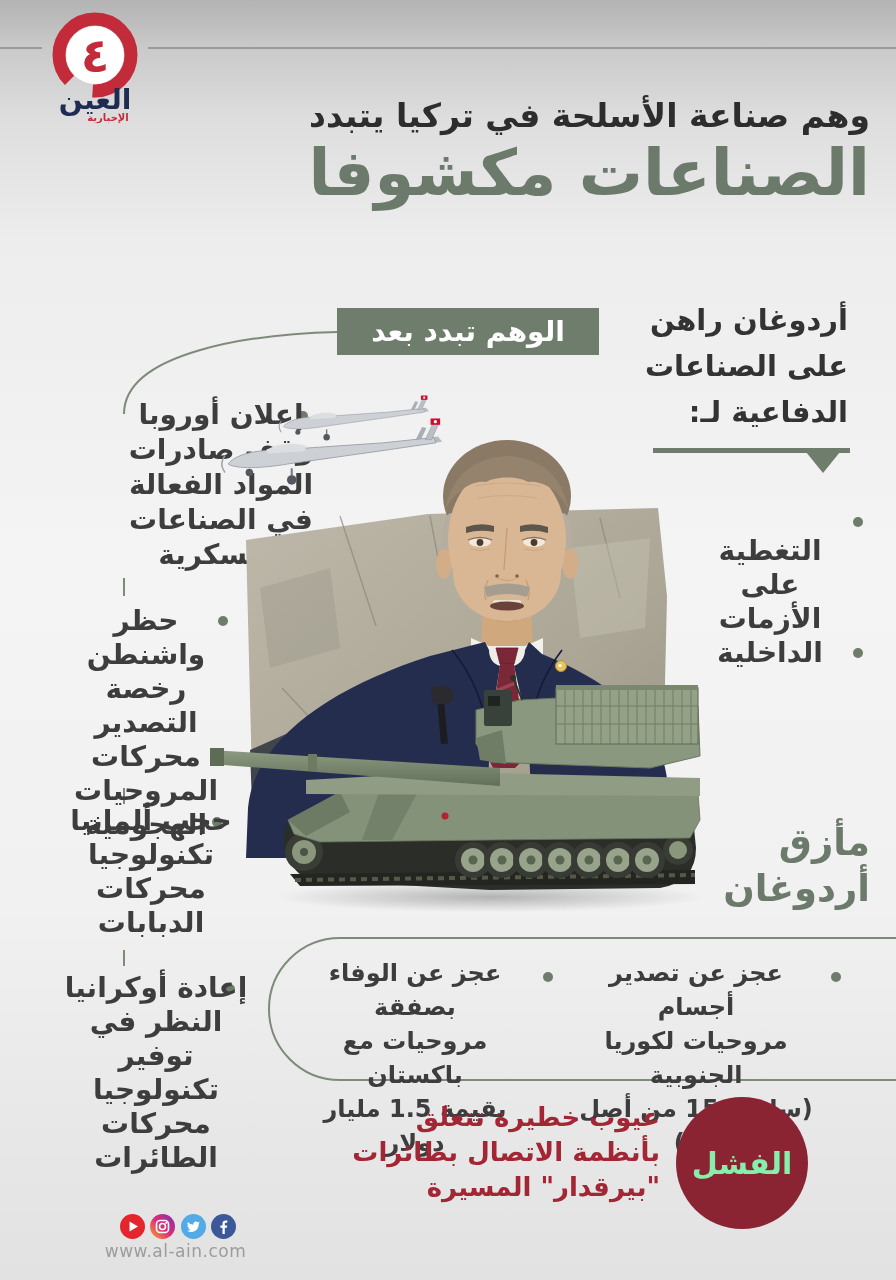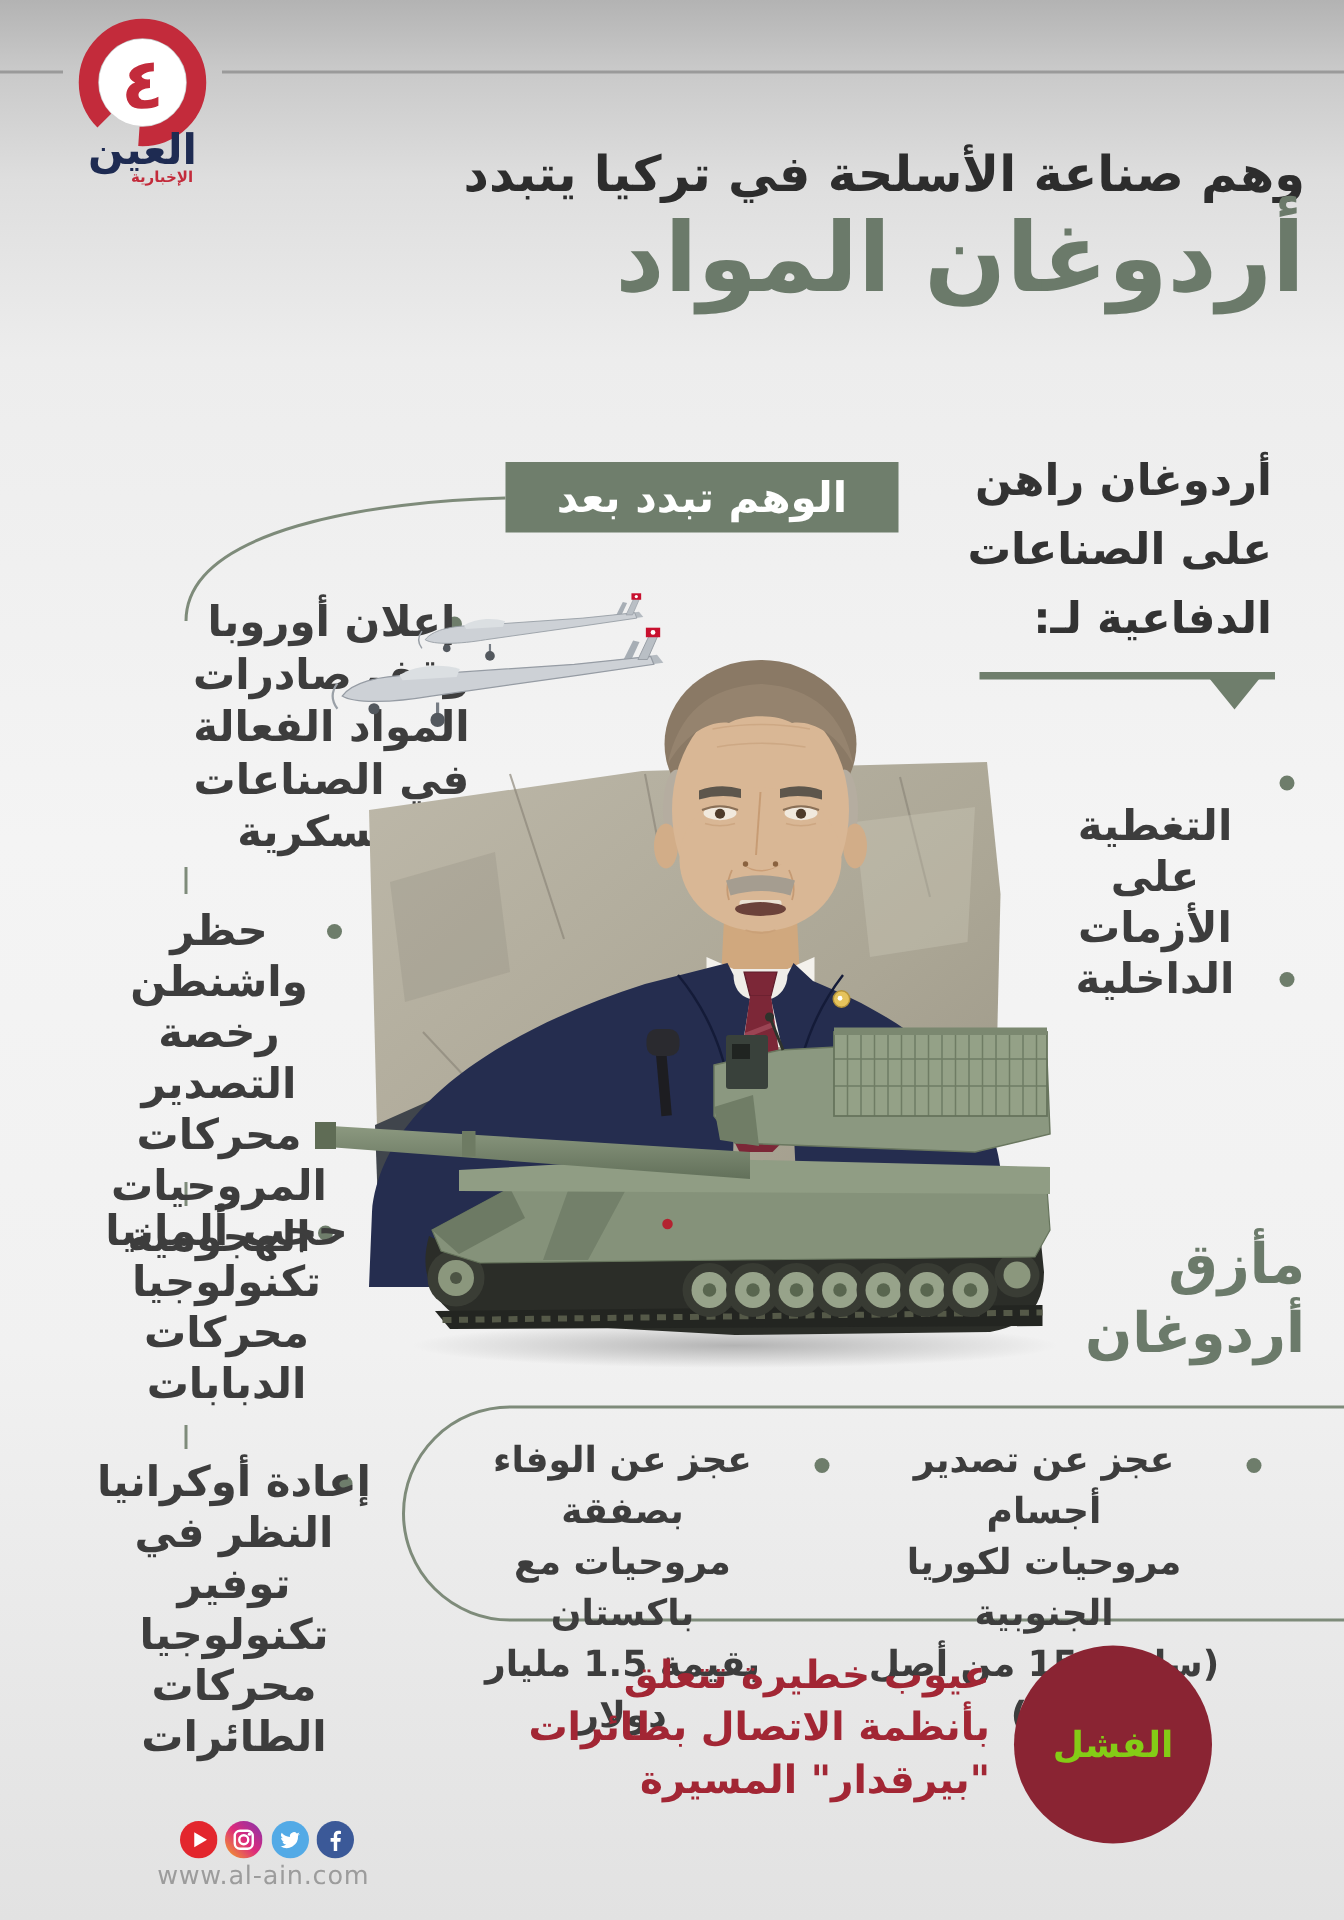--- a/index.html
+++ b/index.html
@@ -20,21 +20,21 @@
   .bullet-block{font-weight:bold;color:#3d3d3d;text-align:center;font-size:28px;line-height:34px;}
   .dot{width:10px;height:10px;border-radius:50%;background:#6e7d6b;}
   .badge{left:337px;top:308px;width:262px;height:47px;background:#6f7e6c;color:#fff;
          font-size:28px;font-weight:bold;text-align:center;line-height:47px;}
   .pitfall{top:820px;right:26px;font-size:37px;line-height:46px;font-weight:bold;color:#6b7a6a;}
   .pillbox{left:268px;top:937px;width:700px;height:140px;border:2px solid #7e8b7a;
            border-radius:72px 0 0 72px;background:transparent;}
   .boxtext{font-size:24px;line-height:34px;}
   .failnote{top:1100px;right:236px;font-size:26px;line-height:35px;font-weight:bold;color:#a22634;text-align:right;}
   .failcircle{left:676px;top:1097px;width:132px;height:132px;border-radius:50%;background:#8a2433;
-              color:#84cc16;font-size:24px;font-weight:bold;display:flex;align-items:center;justify-content:center;}
+              color:#86efac;font-size:30px;font-weight:bold;display:flex;align-items:center;justify-content:center;}
   .website{left:88px;top:1241px;width:175px;text-align:center;font-size:17px;color:#9c9c9c;letter-spacing:0.5px;}
   .social{top:1214px;width:25px;height:25px;cursor:pointer;}
   svg{display:block;font-family:inherit;}
 </style>
 </head>
 <body>
 
 <div id="canvas">
 
   <div class="abs hairline" style="left:0;width:42px;"></div>
@@ -42,21 +42,21 @@
 
   <svg class="abs" style="left:42px;top:8px;" width="106" height="116" viewBox="0 0 106 116">
     <circle cx="53" cy="47" r="36" fill="none" stroke="#c32b3b" stroke-width="13" stroke-dasharray="200 27" transform="rotate(135 53 47)"></circle>
     <circle cx="53" cy="47" r="29" fill="#ffffff"></circle>
     <text x="53" y="64" font-size="47" font-weight="bold" fill="#c32b3b" text-anchor="middle">٤</text>
     <text x="53" y="101" font-size="28" font-weight="bold" fill="#1e2b52" text-anchor="middle">العين</text>
     <text x="66" y="113" font-size="10" font-weight="bold" fill="#c32b3b" text-anchor="middle">الإخبارية</text>
   </svg>
 
   <div class="abs kicker rtl">وهم صناعة الأسلحة في تركيا يتبدد</div>
-  <div class="abs bigtitle rtl">أردوغان المواد</div>
+  <div class="abs bigtitle rtl">الصناعات مكشوفا</div>
 
   <div class="abs intro-heading rtl lines">أردوغان راهن
 على الصناعات
 الدفاعية لـ:</div>
   <div class="abs underbar"></div>
   <div class="abs undertri"></div>
 
   <div class="abs dot" style="left:853px;top:517px;"></div>
   <div class="abs bullet-block rtl lines" style="right:46px;top:503px;width:160px;margin-top:31px;">التغطية
 على الأزمات

